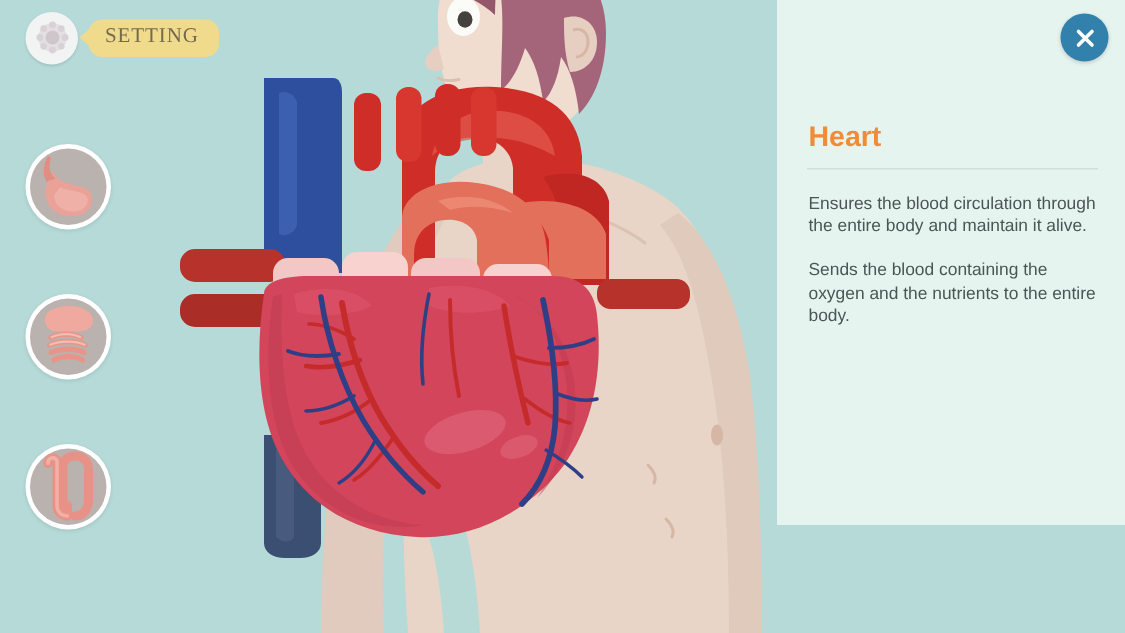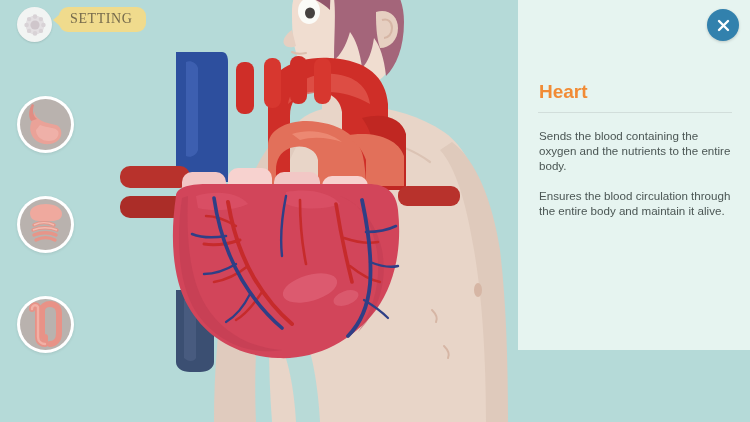--- a/index.html
+++ b/index.html
@@ -13,21 +13,21 @@
     background:#b5dad8;
   }
 
   
   #stage { position:absolute; left:0; top:0; width:518px; height:422px; overflow:hidden; }
   #stage svg { display:block; }
 
   
   #setting-group {
     position:absolute; left:17px; top:7px; height:36px;
-    display:flex; align-items:flex-start;
+    display:flex; align-items:center;
   }
   #setting-btn {
     width:35px; height:35px; border-radius:50%;
     background:#f2f4f3;
     box-shadow:0 1px 2px rgba(0,0,0,0.12);
     display:flex; align-items:center; justify-content:center;
     position:relative; z-index:3; cursor:pointer;
   }
   #setting-tip {
     position:relative; margin-left:7px;
@@ -277,19 +277,19 @@
     <div id="close-btn">
       <svg width="15" height="15" viewBox="0 0 15 15">
         <path d="M3 3 L 12 12 M12 3 L 3 12" stroke="#ffffff" stroke-width="2.4" stroke-linecap="round"></path>
       </svg>
     </div>
 
     <div id="panel-title">Heart</div>
     <div id="panel-rule"></div>
 
     <div id="panel-body">
+      <p>Ensures the blood circulation through the entire body and maintain it alive.</p>
       <p>Sends the blood containing the oxygen and the nutrients to the entire body.</p>
-      <p>Ensures the blood circulation through the entire body and maintain it alive.</p>
     </div>
 
   </div>
 
 </div>
 
 </body></html>

